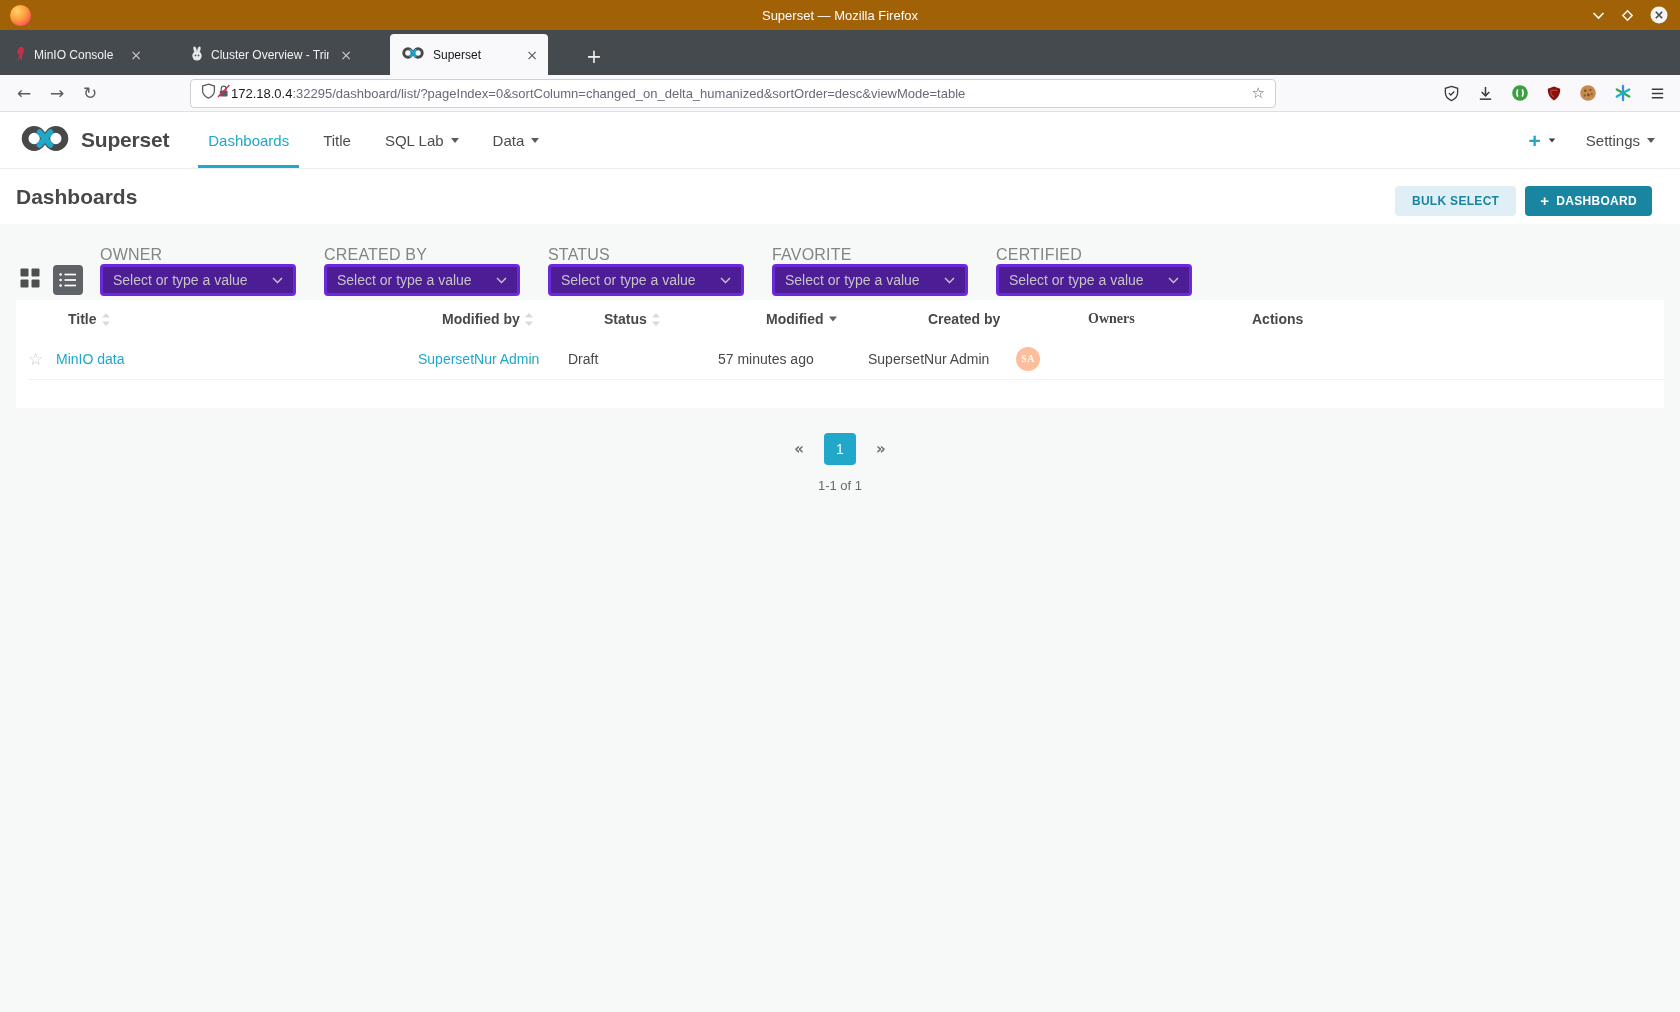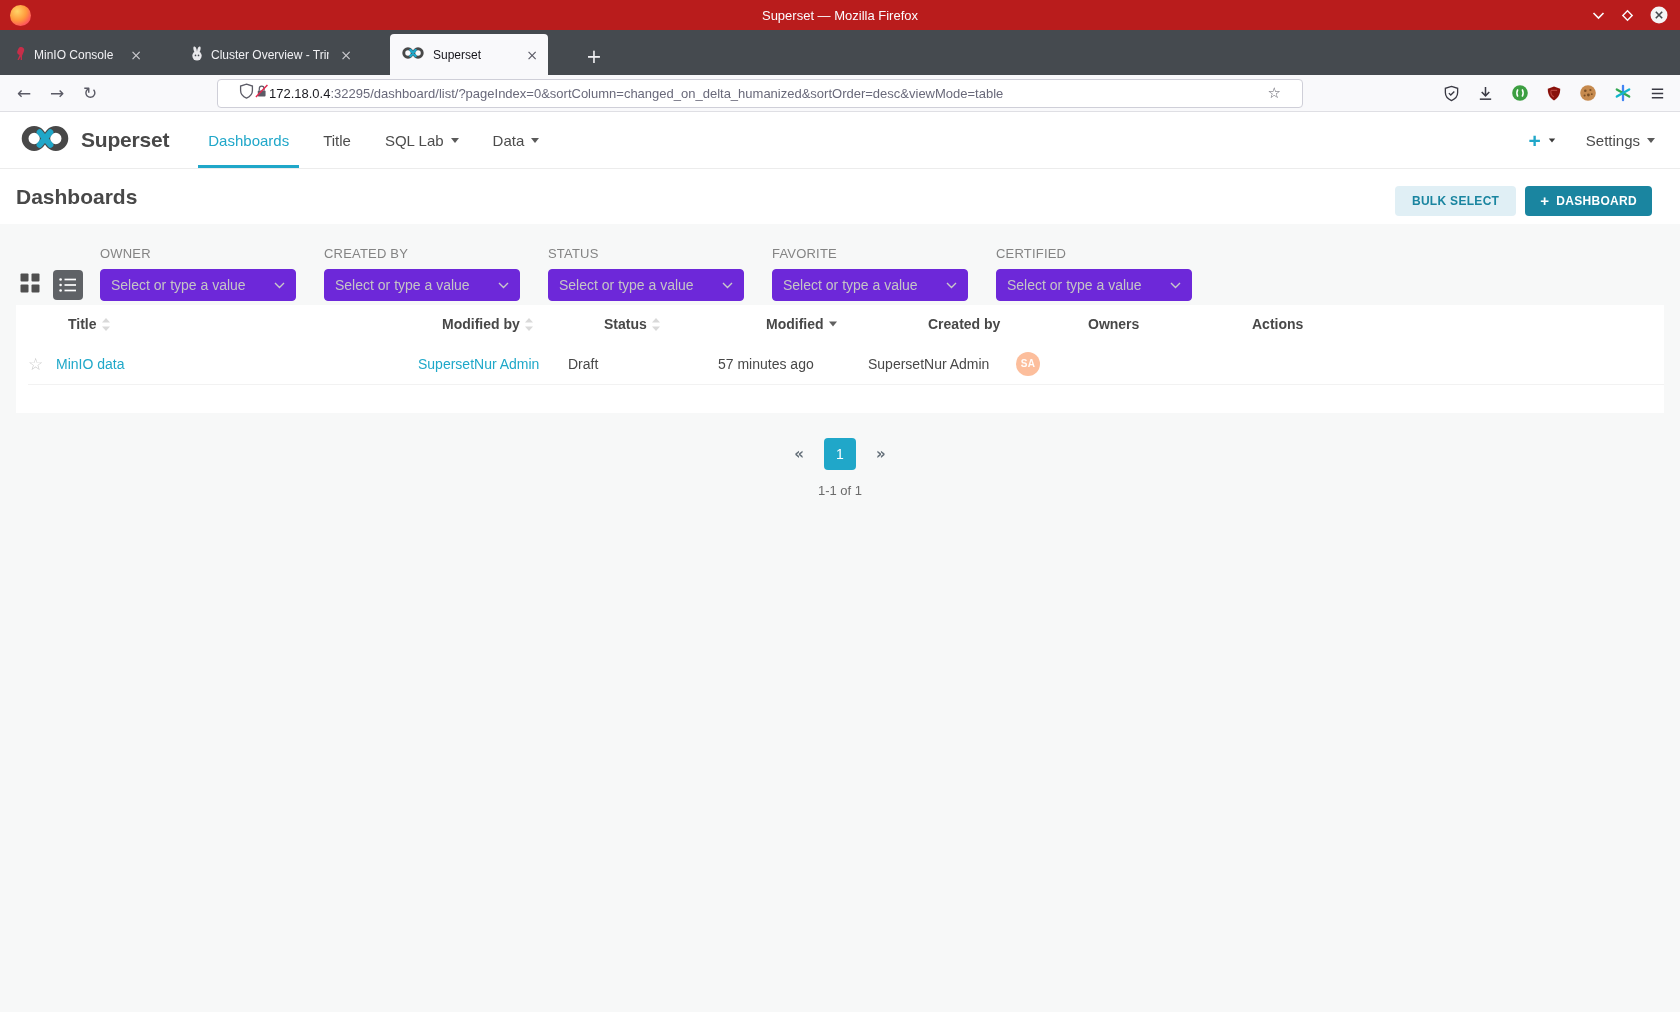--- a/index.html
+++ b/index.html
@@ -1,21 +1,21 @@
 <!DOCTYPE html>
 <html><head>
 <meta charset="utf-8">
 <style>
   * { box-sizing: border-box; margin: 0; padding: 0; }
   html, body { width: 1680px; height: 1012px; overflow: hidden; }
   body { font-family: "Liberation Sans", sans-serif; background: #F7F8F8; }
   .glyph { font-family: "DejaVu Sans", sans-serif; }
 
   
-  .titlebar { height: 30px; background: #b91c1c; display: flex; align-items: center; position: relative; }
+  .titlebar { height: 30px; background: #a16207; display: flex; align-items: center; position: relative; }
   .fx-logo { width: 21px; height: 21px; border-radius: 50%; margin-left: 10px;
              background: radial-gradient(circle at 35% 30%, #ffd567, #ff9a3d 45%, #ff4f5e 78%, #b5007f 100%); }
   .win-title { position: absolute; left: 0; right: 0; text-align: center; color: #FBFBFE; font-size: 13px; }
   .win-controls { margin-left: auto; display: flex; align-items: center; gap: 16px; margin-right: 12px; z-index: 2; }
   .win-controls svg { display: block; cursor: default; }
 
   
   .tabbar { height: 45px; background: #454A4F; display: flex; align-items: flex-end; padding: 0 4px; gap: 28px; }
   .tab { height: 41px; display: flex; align-items: center; padding: 0 10px; gap: 7px;
          color: #F1F1F4; font-size: 12px; border-radius: 4px 4px 0 0; }
@@ -24,23 +24,23 @@
   .tab.active { background: #F9F9FB; color: #15141A; }
   .tab.active .tab-close { color: #5B5B66; }
   .tab-1 { width: 148px; } .tab-2 { width: 182px; } .tab-3 { width: 158px; }
   .newtab { color: #F1F1F4; font-size: 19px; margin: 0 0 9px 10px; line-height: 1; }
 
   
   .toolbar { height: 37px; background: #F9F9FB; border-bottom: 1px solid #DFDFE4;
              display: flex; align-items: center; padding: 0 10px; }
   .tb-btn { width: 28px; height: 28px; display: flex; align-items: center; justify-content: center;
             color: #5B5B66; font-size: 17px; margin-right: 5px; }
-  .urlbar { height: 29px; width: 1086px; margin-left: 108px; background: #fff;
+  .urlbar { height: 29px; width: 1086px; margin-left: 81px; background: #fff;
             border: 1px solid #CFCFD8; border-radius: 4px; display: flex; align-items: center;
-            padding: 0 21px; }
+            padding: 0 10px; }
   .url-text { flex: 1; font-size: 13px; white-space: nowrap; overflow: hidden; color: #69697A; }
   .url-host { color: #1B1B21; }
   .url-star { color: #5B5B66; font-size: 15px; }
   .ext-icons { margin-left: auto; display: flex; align-items: center; gap: 17px; padding-right: 4px; }
   .ext-icons svg { display: block; }
 
   
   .ss-navbar { height: 57px; background: #fff; border-bottom: 1px solid #ECECEC;
                display: flex; align-items: center; padding: 0 17px; }
   .brand { display: flex; align-items: center; gap: 8px; margin-right: 22px; }
@@ -69,41 +69,41 @@
 
   
   .content { height: 788px; background: #F7F8F8; padding-top: 22px; }
 
   .filter-row { display: flex; padding-left: 20px; }
   .view-toggles { display: flex; align-items: center; gap: 13px; margin-right: 17px;
                   align-self: flex-end; height: 32px; }
   .view-btn-list { width: 30px; height: 30px; background: #5F6266; border-radius: 4px;
                    display: flex; align-items: center; justify-content: center; }
   .filter { width: 196px; margin-right: 28px; }
-  .filter-label { font-size: 13px; color: #848484; margin-bottom: 8px; letter-spacing: 0.2px; }
-  .select { height: 32px; background: #6d28d9; border: 1px solid #6d28d9; border-radius: 4px;
+  .filter-label { font-size: 16px; color: #848484; letter-spacing: 0.2px; }
+  .select { height: 32px; background: #4c1d95; border: 3px solid #6d28d9; border-radius: 4px;
             display: flex; align-items: center; justify-content: space-between; padding: 0 10px; }
   .select .ph { font-size: 14px; color: #C5C5C5; white-space: nowrap; }
   .search-box { height: 32px; background: #fff; border: 1px solid #DEDEDE; border-radius: 4px;
                 display: flex; align-items: center; padding: 0 9px; gap: 6px; }
   .search-box input { border: none; outline: none; flex: 1; font-size: 14px; font-family: inherit;
                       color: #484848; min-width: 0; background: transparent; }
   .search-box input::placeholder { color: #C5C5C5; }
 
   
   .table-card { background: #fff; margin: 4px 16px 0; padding: 0 0 28px 12px; }
   .thead, .trow { display: flex; align-items: center; }
   .thead { height: 38px; gap: 12px; }
   .th { font-size: 14px; font-weight: 700; color: #484848; display: flex; align-items: center; gap: 5px; }
   .trow { height: 42px; border-bottom: 1px solid #F2F2F2; font-size: 14px; color: #484848; }
   .col-star { width: 28px; }
   .col-title { width: 362px; }
   .col-modby, .col-status, .col-mod { width: 150px; }
   .col-createdby { width: 148px; }
-  .col-owners { width: 152px; }
+  .col-owners { width: 152px; font-family: Liberation Serif, serif; }
   .col-actions { flex: 1; }
   .row-star { color: #C9C9C9; font-size: 17px; }
   .cell-link { color: #1FA8C9; cursor: pointer; }
   .avatar { width: 24px; height: 24px; border-radius: 50%; background: #FCBE9C;
             color: rgba(255,255,255,0.95); font-size: 10px; font-weight: 700; letter-spacing: 0.3px;
             display: flex; align-items: center; justify-content: center; }
   .sort-icon { display: block; }
 
   
   .pagination { margin-top: 25px; display: flex; align-items: center; justify-content: center; gap: 20px; }

